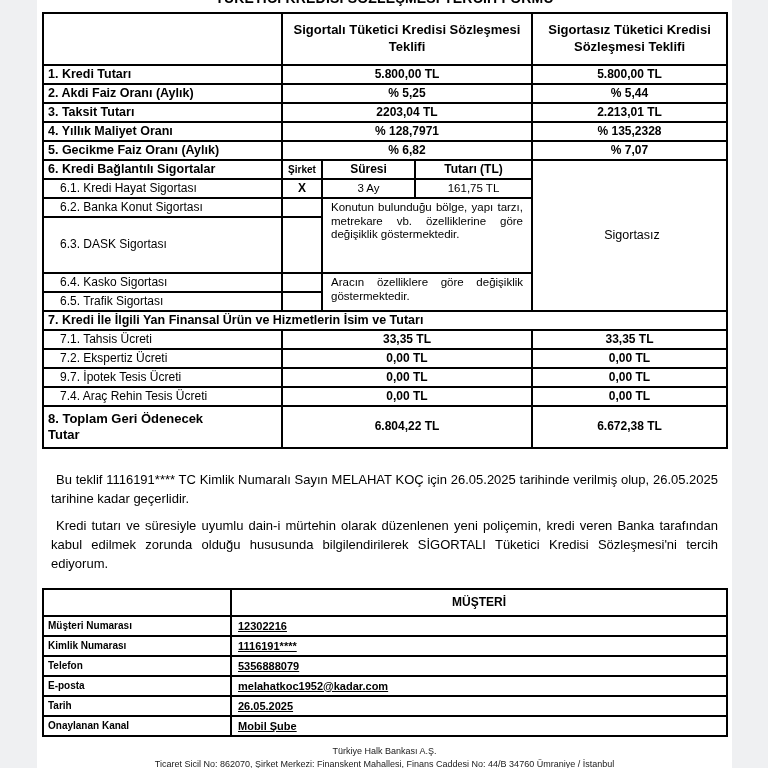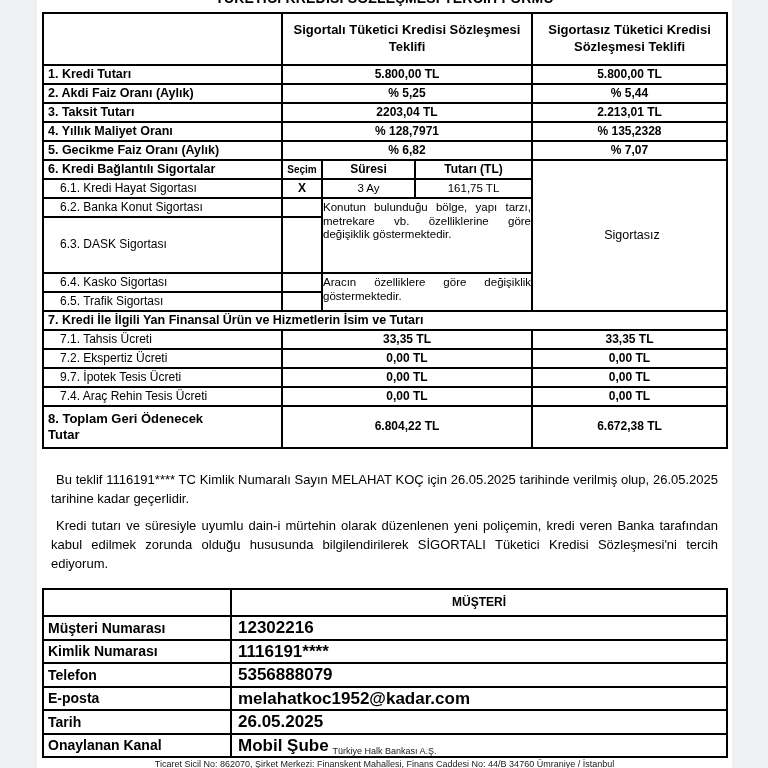--- a/index.html
+++ b/index.html
@@ -31,37 +31,37 @@
   .offer tr.hdr td{height:48px;}
   .b{font-weight:bold;}
   .ctr{text-align:center;}
   .lbl{padding-left:4px;font-size:12.5px;}
   .sub{padding-left:16px;font-size:12px;font-weight:normal;}
   .secim-h{font-size:10px;}
   .sm{font-size:11.5px;}
   .hdr-cell{font-size:13px;line-height:1.3;}
   .note{
     font-size:11.5px;text-align:justify;vertical-align:top;
-    padding:2px 0;line-height:1.18;
+    padding:2px 8px;line-height:1.18;
   }
   .tall td{height:52px;}
   .r8 td{height:38px;}
   .r8 .lbl{padding-right:60px;font-size:13px;line-height:1.25;}
   .sigortasiz-cell{font-size:12.5px;padding-left:8px;}
 
   .paras{margin:21px 0 0 0;padding:0 1px;}
   .paras p{
     margin:8px;font-size:13px;line-height:19px;text-align:justify;
     text-indent:5px;
   }
   .cust{margin-top:15px;}
   .cust td{height:16px;}
   .cust tr.chdr td{height:23px;}
-  .cust .lbl{font-size:14px;}
-  .cust .val{font-size:17px;padding-left:6px;}
+  .cust .lbl{font-size:10px;}
+  .cust .val{font-size:11px;padding-left:6px;text-decoration:underline;}
 
   .footer{
     position:absolute;left:0;right:0;top:745px;text-align:center;
     font-size:9px;line-height:13px;color:#1a1a1a;
   }
 </style>
 </head>
 <body>
 
 <div class="page">
@@ -107,21 +107,21 @@
         <td class="ctr b">% 135,2328</td>
       </tr>
       <tr>
         <td class="lbl b">5. Gecikme Faiz Oranı (Aylık)</td>
         <td colspan="3" class="ctr b">% 6,82</td>
         <td class="ctr b">% 7,07</td>
       </tr>
 
       <tr>
         <td class="lbl b">6. Kredi Bağlantılı Sigortalar</td>
-        <td class="ctr b secim-h">Seçim</td>
+        <td class="ctr b secim-h">Şirket</td>
         <td class="ctr b">Süresi</td>
         <td class="ctr b">Tutarı (TL)</td>
         <td class="ctr sigortasiz-cell" rowspan="6">Sigortasız</td>
       </tr>
       <tr>
         <td class="sub">6.1. Kredi Hayat Sigortası</td>
         <td class="ctr b">X</td>
         <td class="ctr sm">3 Ay</td>
         <td class="ctr sm">161,75 TL</td>
       </tr>

